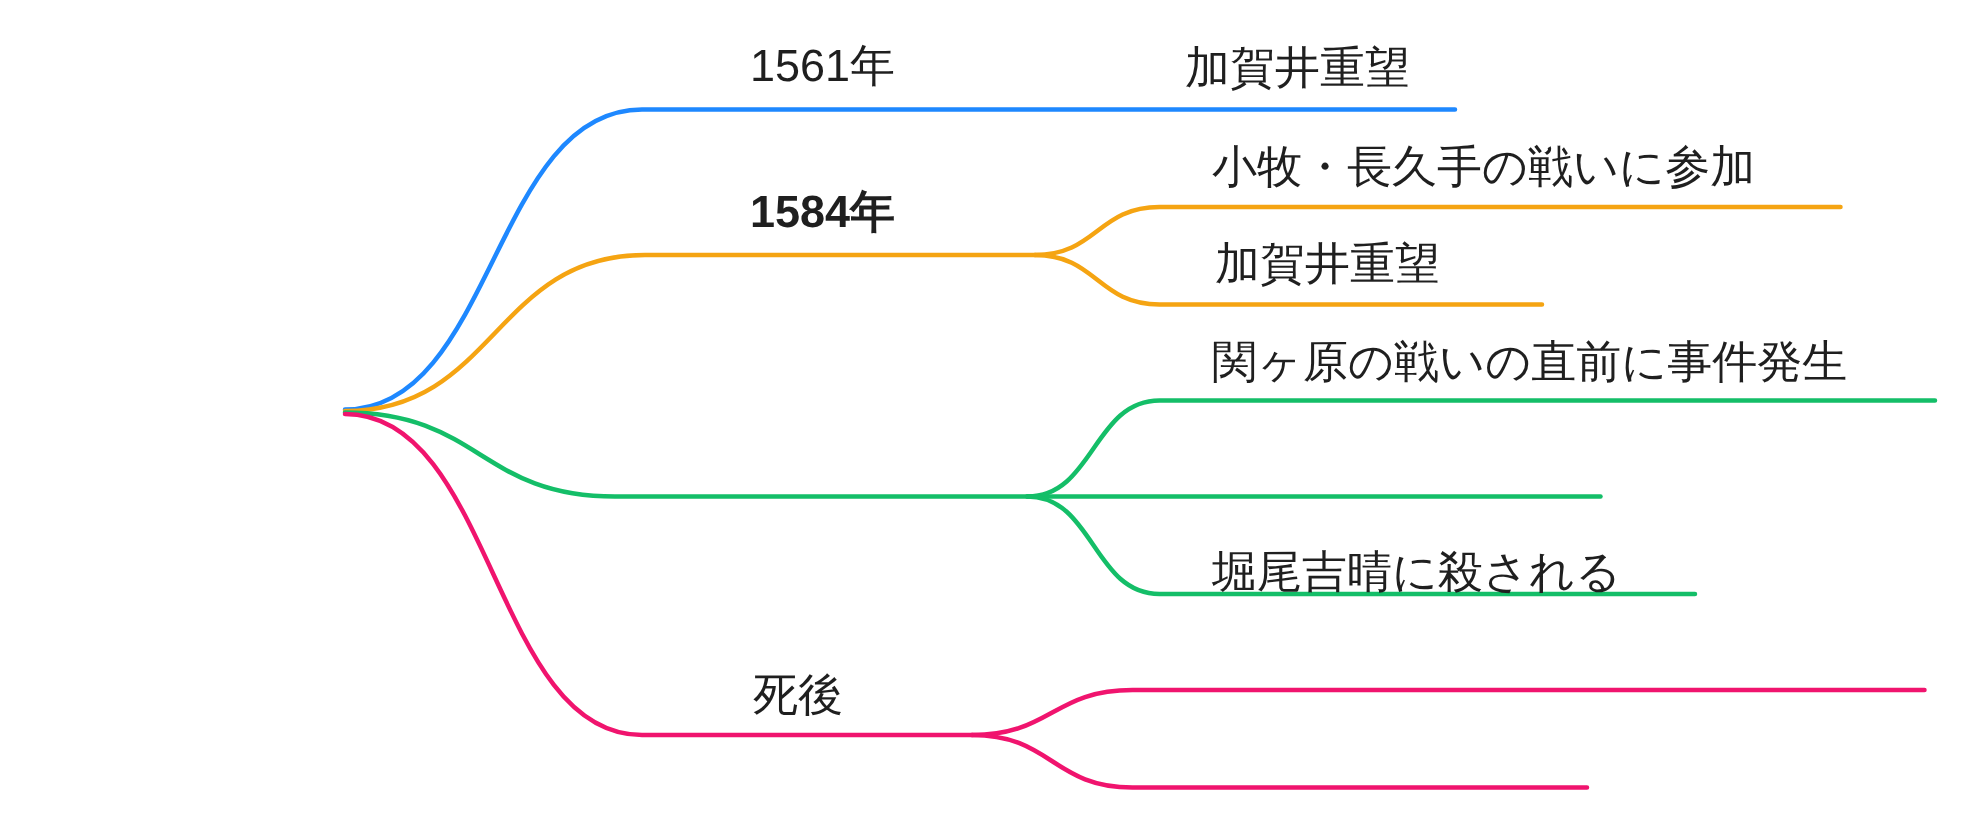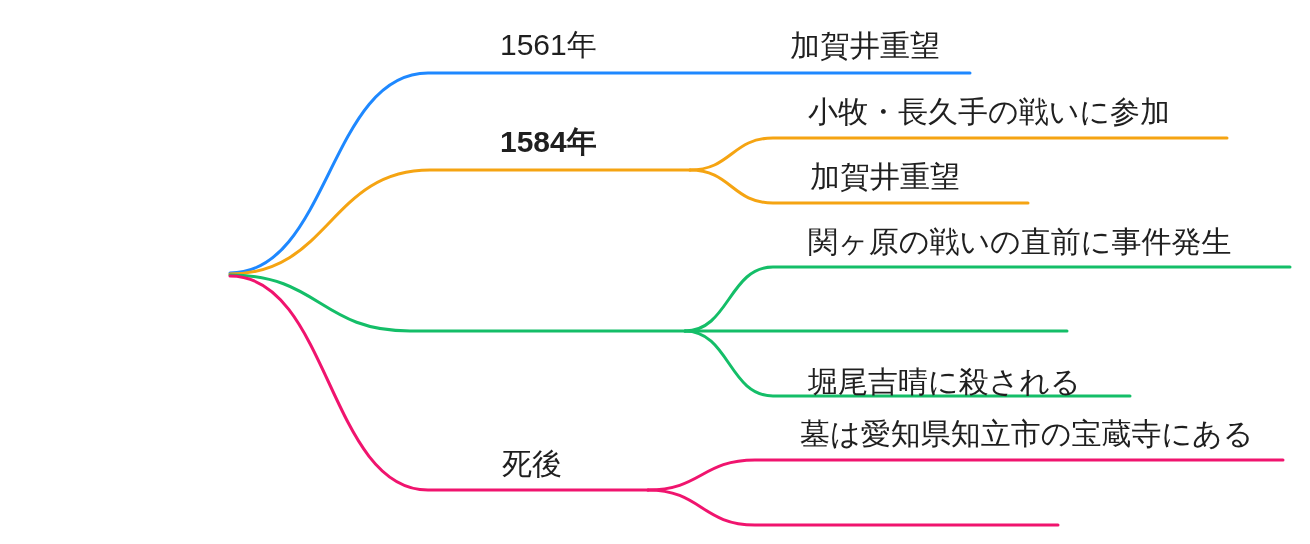--- a/index.html
+++ b/index.html
@@ -68,15 +68,14 @@
   <div class="node-label" style="left:502px; top:448px;font-family:Liberation Serif, serif;">死後</div>
 
   <div class="node-label" style="left:790px; top:30px;">加賀井重望</div>
 
   <div class="node-label" style="left:808px; top:96px;">小牧・長久手の戦いに参加</div>
   <div class="node-label" style="left:810px; top:161px;">加賀井重望</div>
 
   <div class="node-label" style="left:808px; top:226px;">関ヶ原の戦いの直前に事件発生</div>
   <div class="node-label" style="left:808px; top:354px;margin-top:12px;">堀尾吉晴に殺される</div>
 
-  <div class="node-label" style="left:800px; top:418px;">墓は愛知県知立市の宝蔵寺にある</div>
 
 </div>
 
 </body></html>

